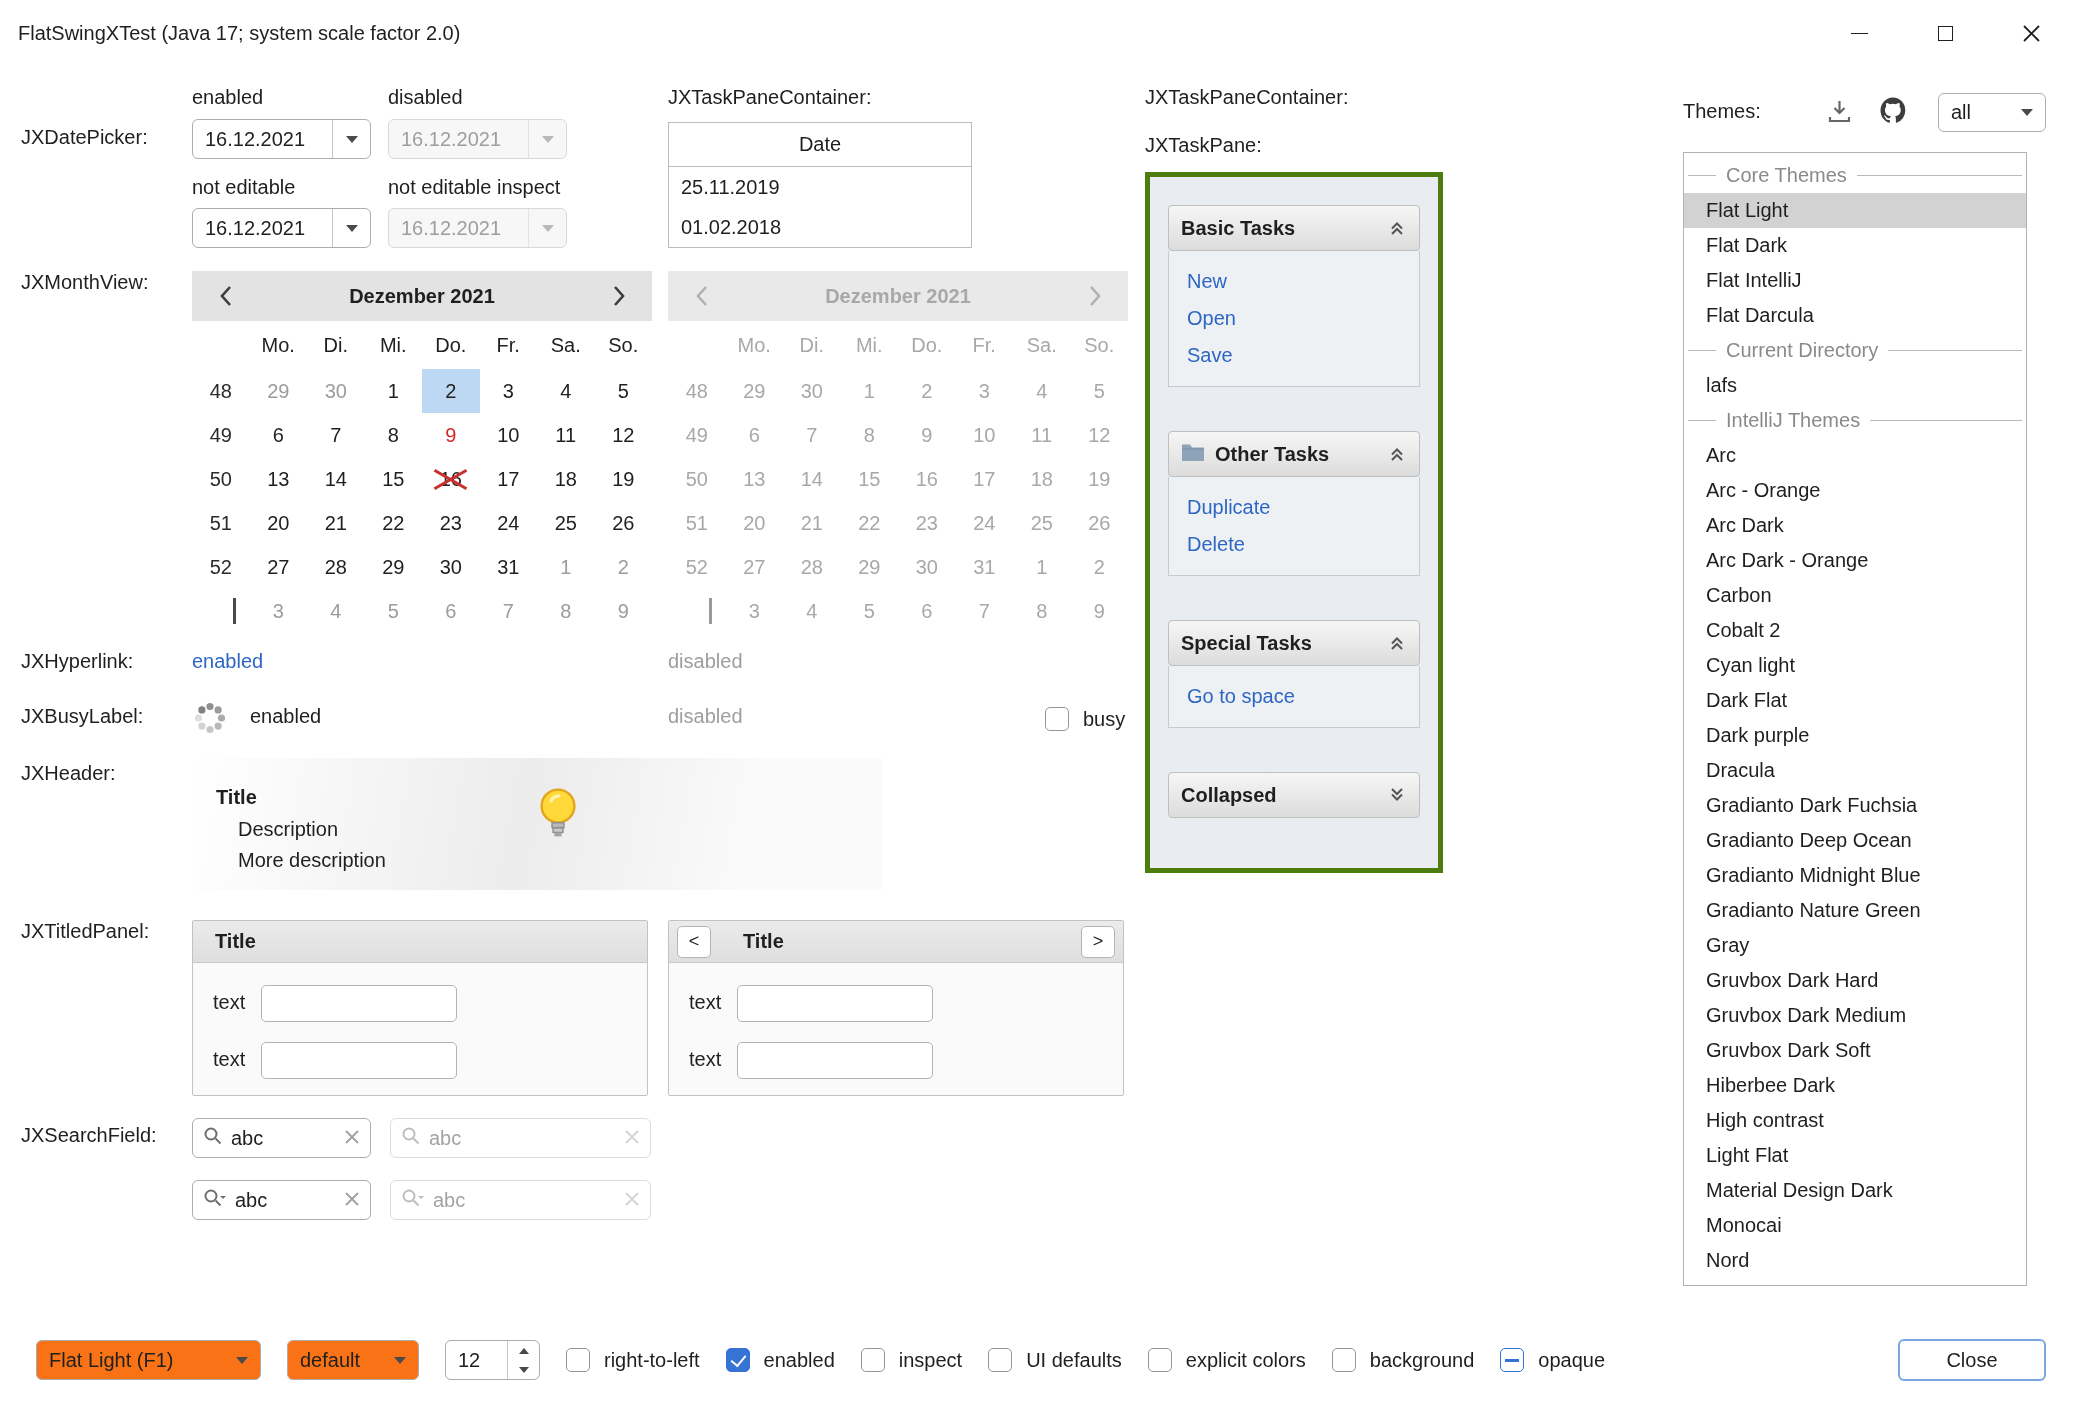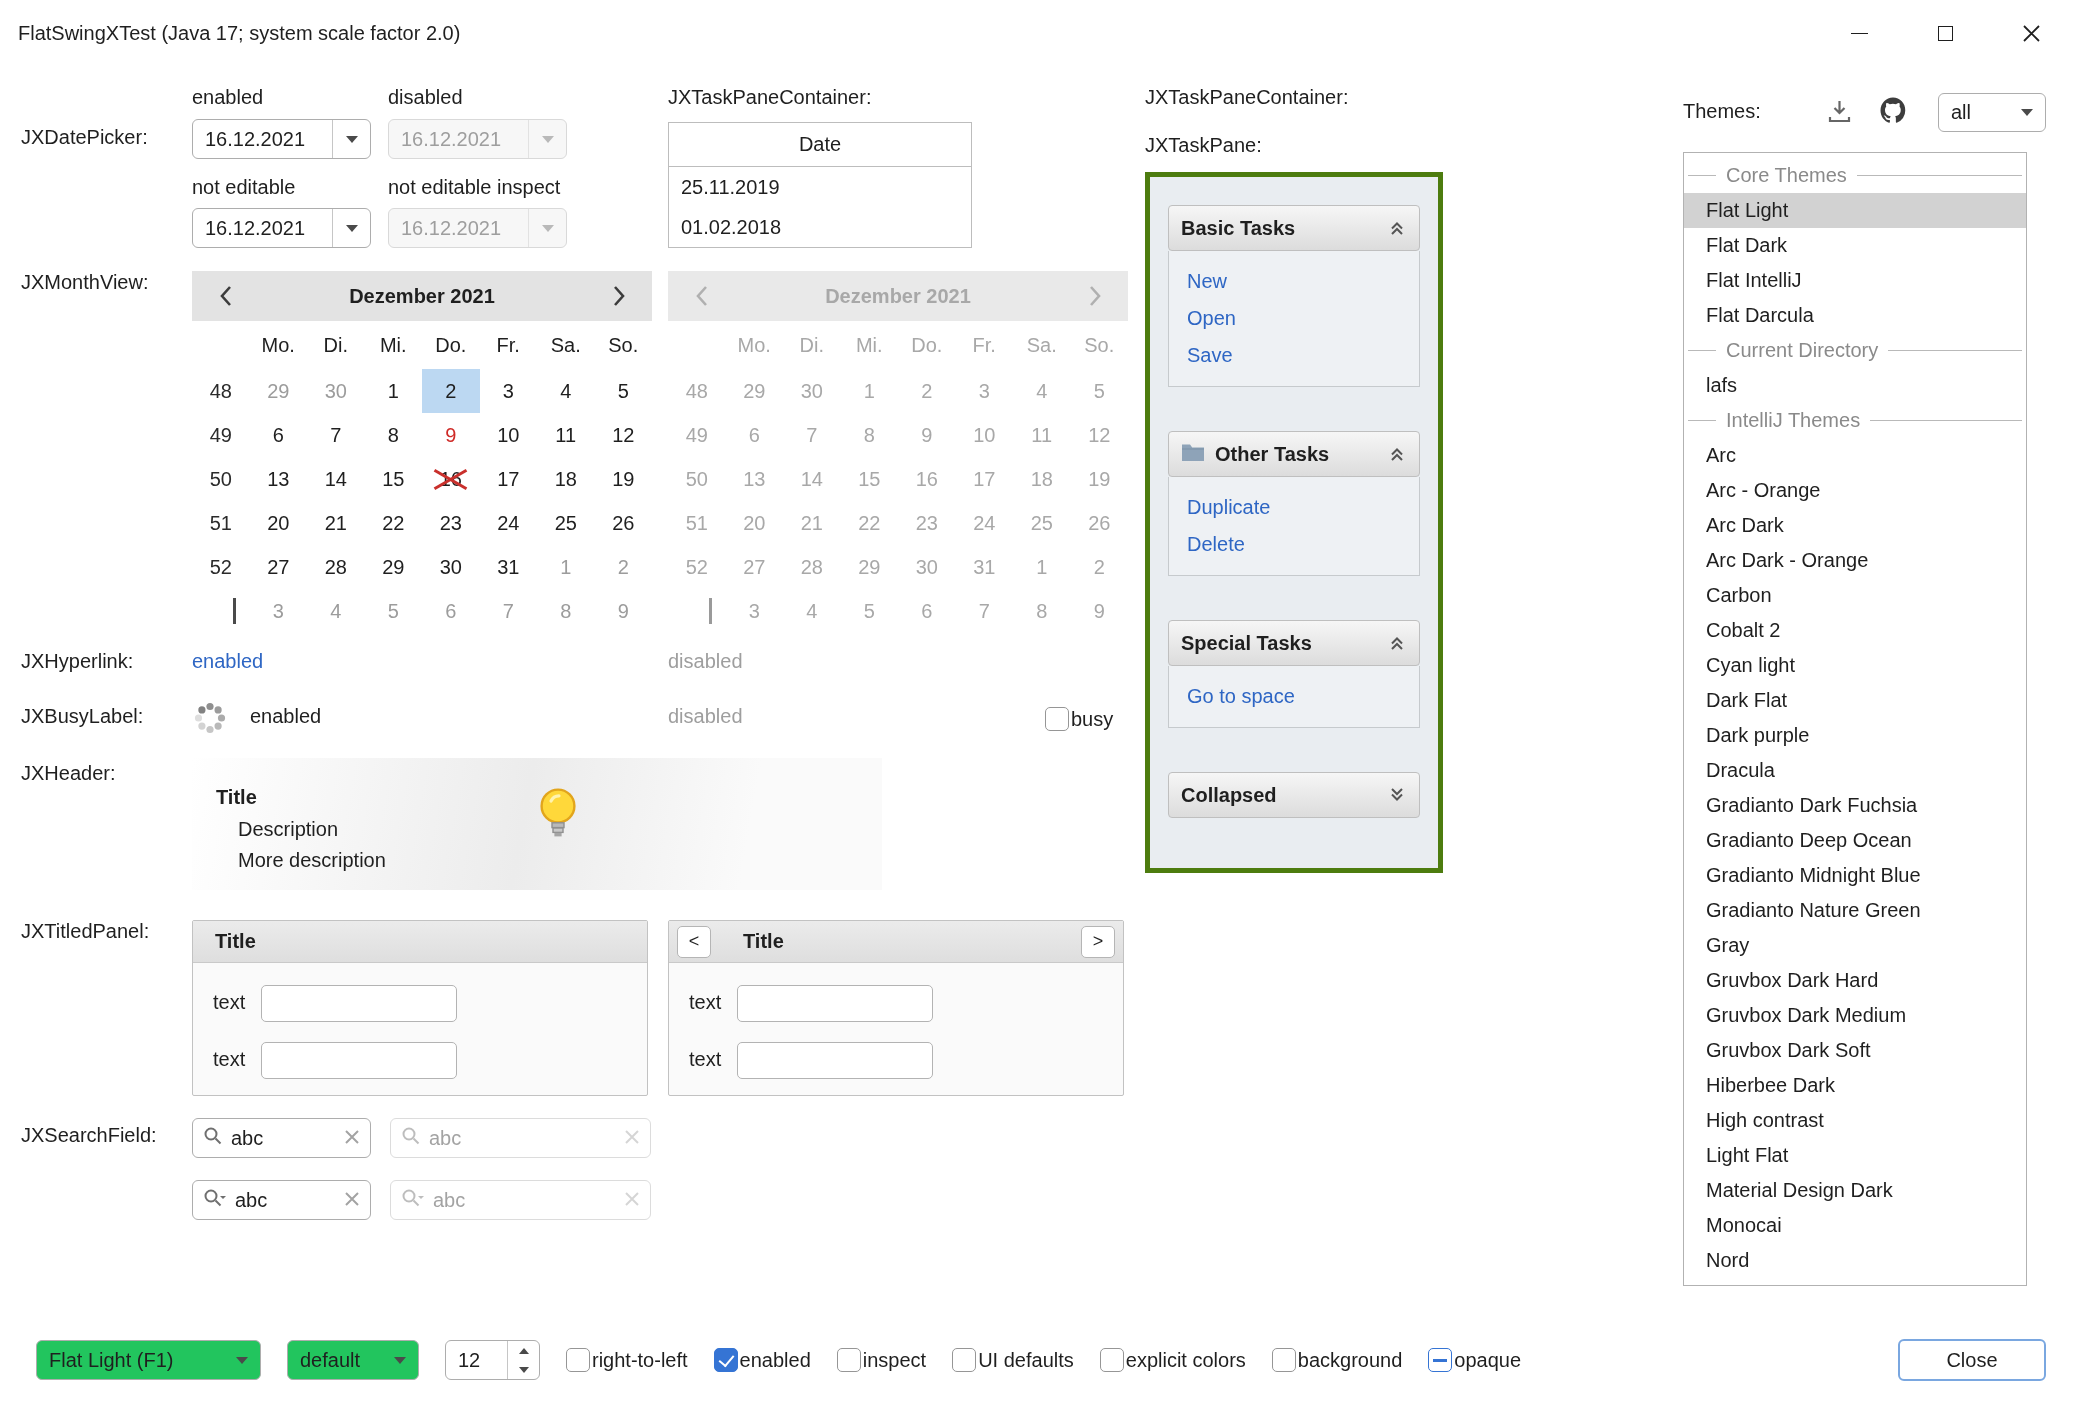--- a/index.html
+++ b/index.html
@@ -66,21 +66,21 @@
   .link { position:absolute; color:#2e66c4; }
   .link.disabled { color:#9e9e9e; }
   #busy-spinner { position:absolute; left:192px; top:700px; }
   
   .cb { width:24px; height:24px; border:1.5px solid #969696; border-radius:5px; background:#fff; flex:none; position:relative; display:inline-block; }
   .cb.checked { background:#3574d4; border-color:#3574d4; }
   .cb.checked::after { content:''; position:absolute; left:7px; top:3px; width:7px; height:12px;
     border-right:2.6px solid #fff; border-bottom:2.6px solid #fff; transform:rotate(40deg); }
   .cb.indet { border-color:#3574d4; }
   .cb.indet::after { content:''; position:absolute; left:4px; right:4px; top:9.5px; height:3px; background:#3574d4; }
-  .cb-wrap { display:flex; align-items:center; gap:2px; white-space:nowrap; }
+  .cb-wrap { display:flex; align-items:center; gap:14px; white-space:nowrap; }
   #busy-cb { position:absolute; left:1045px; top:707px; }
   
   #header-panel { position:absolute; left:192px; top:758px; width:690px; height:132px;
     background:linear-gradient(100deg,#ffffff 0%,#ececec 48%,#fafafa 80%); }
   .hp-title { position:absolute; left:24px; top:28px; font-weight:bold; }
   .hp-desc  { position:absolute; left:46px; top:60px; }
   .hp-more  { position:absolute; left:46px; top:91px; }
   #bulb { position:absolute; left:340px; top:26px; }
   
   .titled-panel { position:absolute; top:920px; width:456px; height:176px; border:1px solid #c2c2c2; background:#fafafa; border-radius:2px; }
@@ -117,21 +117,21 @@
   #dl-icon { position:absolute; left:1826px; top:98px; }
   #gh-icon { position:absolute; left:1878px; top:95px; }
   #theme-list { position:absolute; left:1683px; top:152px; width:344px; height:1134px; border:1px solid #b2b2b2; background:#fff; padding:5px 0; overflow:hidden; }
   .theme-item { height:35px; display:flex; align-items:center; padding-left:22px; }
   .theme-item.selected { background:#d2d2d2; }
   .theme-sep { height:35px; display:flex; align-items:center; color:#8a8a8a; padding:0 4px; gap:10px; }
   .theme-sep::before, .theme-sep::after { content:''; height:1px; background:#b9b9b9; flex:1; }
   .theme-sep::before { max-width:28px; }
   
   #bottombar { position:absolute; left:36px; right:28px; top:1338px; height:44px; display:flex; align-items:center; gap:26px; }
-  .combo { height:40px; border:1px solid #adadad; border-radius:6px; background:#22c55e; display:flex; align-items:center; padding:0 12px; gap:12px; white-space:nowrap; }
+  .combo { height:40px; border:1px solid #adadad; border-radius:6px; background:#f97316; display:flex; align-items:center; padding:0 12px; gap:12px; white-space:nowrap; }
   .combo .cv { flex:1; }
   #laf-combo { width:225px; } #font-combo { width:132px; }
   .spinner { width:95px; height:40px; border:1px solid #adadad; border-radius:6px; background:#fff; display:flex; align-items:center; overflow:hidden; }
   .spinner .sv { flex:1; padding-left:12px; }
   .spin-btns { width:32px; height:100%; border-left:1px solid #c6c6c6; display:flex; flex-direction:column; }
   .spin-btns > div { flex:1; display:flex; align-items:center; justify-content:center; }
   #checkboxes { display:contents; }
   #close-btn { margin-left:auto; width:148px; height:42px; border:2px solid #7aa7e0; border-radius:6px; background:#fff; font:inherit; color:#1f1f1f; display:flex; align-items:center; justify-content:center; }
 </style>
 </head>

